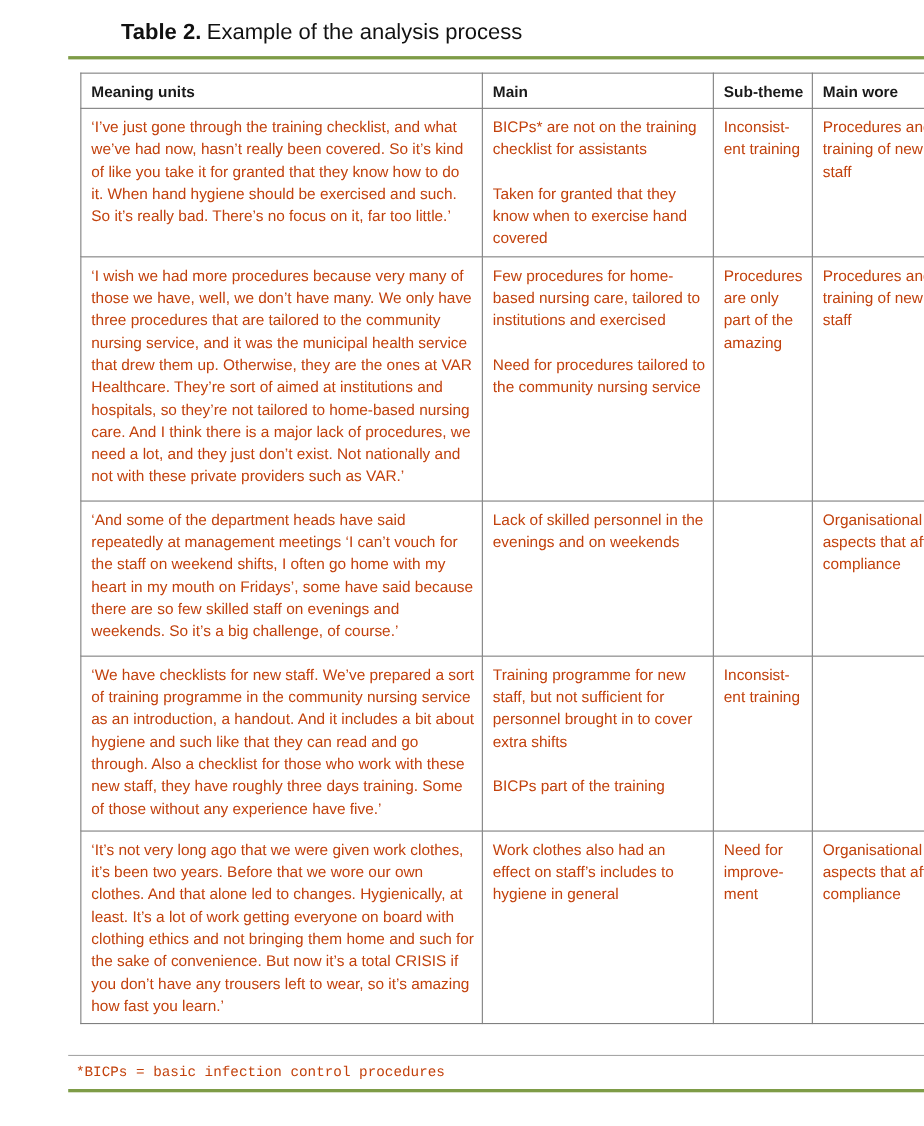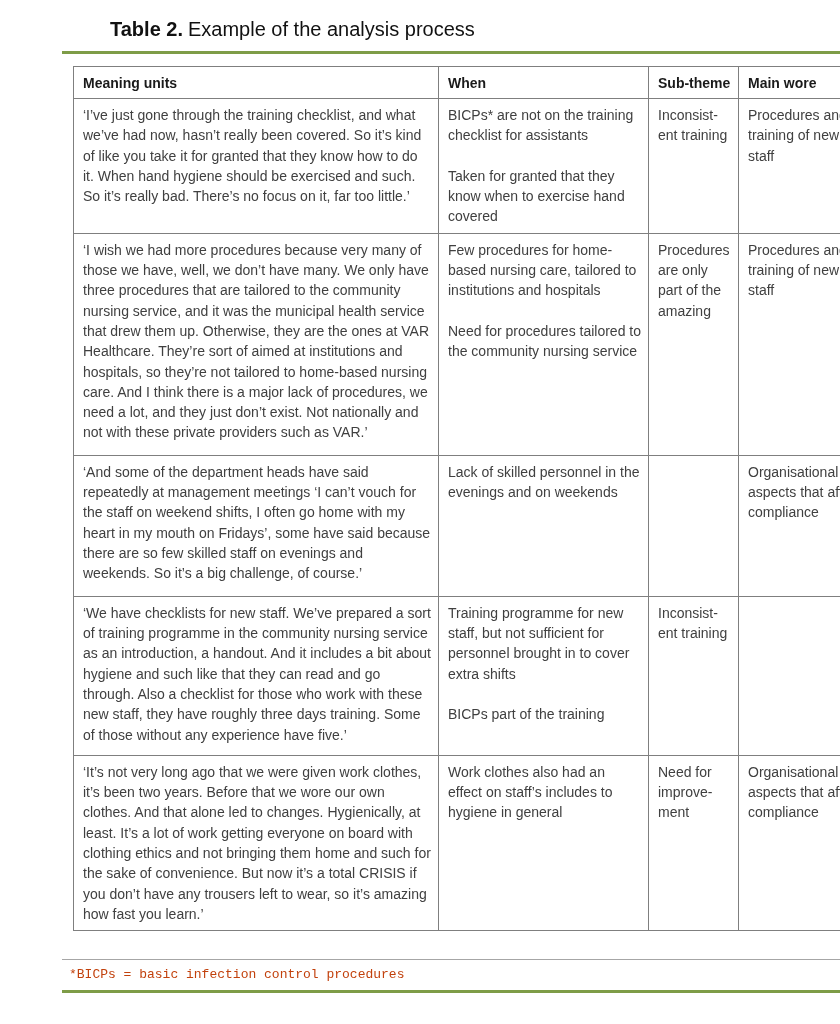--- a/index.html
+++ b/index.html
@@ -44,21 +44,21 @@
     padding: 4px 7px 4px 9px;
     white-space: normal;
     color: #1a1a1a;
   }
   table.analysis td {
     vertical-align: top;
     padding: 6px 7px 6px 9px;
     line-height: 1.45;
     white-space: pre-line;
     overflow-wrap: break-word;
-    color: #404040;
+    color: #c2410c;
   }
 
   .footnote-divider {
     margin: 28px 14px 0 14px;
     height: 1px;
     background: #a6a6a6;
   }
   .footnote {
     margin: 7px 14px 0 21px;
     font-size: 13px;
@@ -85,38 +85,38 @@
   <table class="analysis">
     <colgroup>
       <col style="width:365px">
       <col style="width:210px">
       <col style="width:90px">
       <col style="width:135px">
     </colgroup>
     <thead>
       <tr style="height:32px">
         <th>Meaning units</th>
-        <th>When</th>
+        <th>Main</th>
         <th>Sub-theme</th>
         <th>Main wore</th>
       </tr>
     </thead>
     <tbody>
       <tr style="height:130px">
         <td>‘I’ve just gone through the training checklist, and what we’ve had now, hasn’t really been covered. So it’s kind of like you take it for granted that they know how to do it. When hand hygiene should be exercised and such. So it’s really bad. There’s no focus on it, far too little.’</td>
         <td>BICPs* are not on the training checklist for assistants
 
 Taken for granted that they know when to exercise hand covered</td>
         <td>Inconsist-
 ent training</td>
         <td>Procedures and training of new staff</td>
       </tr>
       <tr style="height:222px">
         <td>‘I wish we had more procedures because very many of those we have, well, we don’t have many. We only have three procedures that are tailored to the community nursing service, and it was the municipal health service that drew them up. Otherwise, they are the ones at VAR Healthcare. They’re sort of aimed at institutions and hospitals, so they’re not tailored to home-based nursing care. And I think there is a major lack of procedures, we need a lot, and they just don’t exist. Not nationally and not with these private providers such as VAR.’</td>
-        <td>Few procedures for home-based nursing care, tailored to institutions and hospitals
+        <td>Few procedures for home-based nursing care, tailored to institutions and exercised
 
 Need for procedures tailored to the community nursing service</td>
         <td>Procedures
 are only
 part of the
 amazing</td>
         <td>Procedures and training of new staff</td>
       </tr>
       <tr style="height:141px">
         <td>‘And some of the department heads have said repeatedly at management meetings ‘I can’t vouch for the staff on weekend shifts, I often go home with my heart in my mouth on Fridays’, some have said because there are so few skilled staff on evenings and weekends. So it’s a big challenge, of course.’</td>

